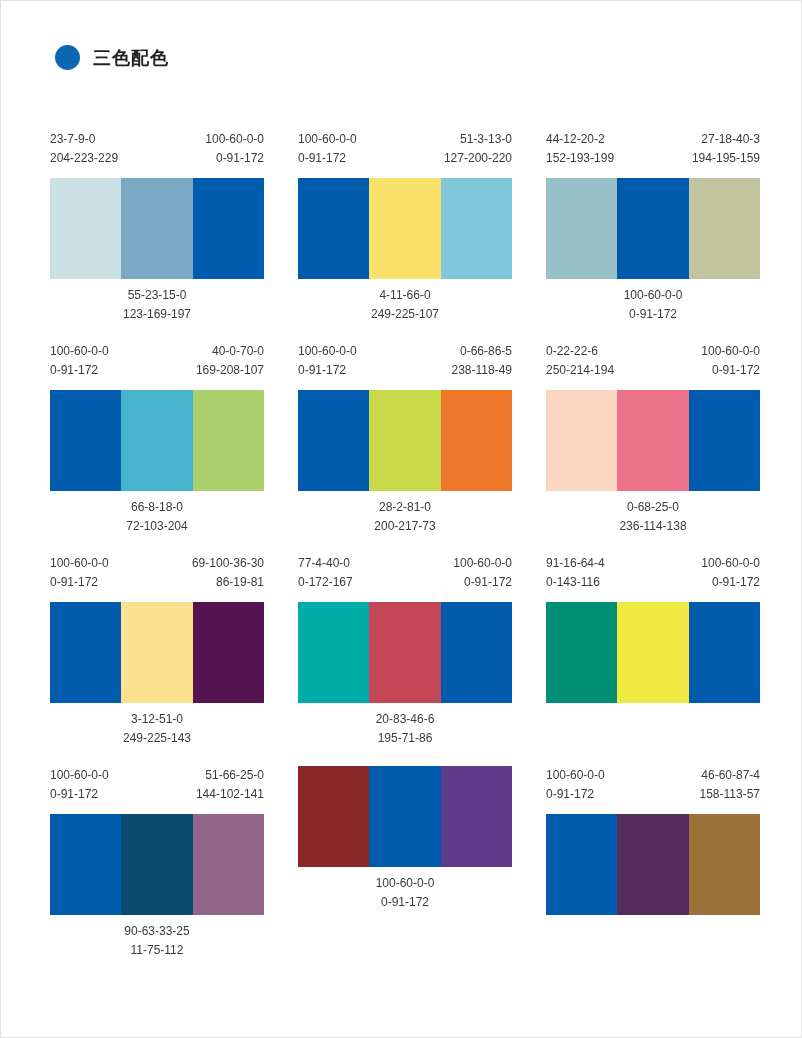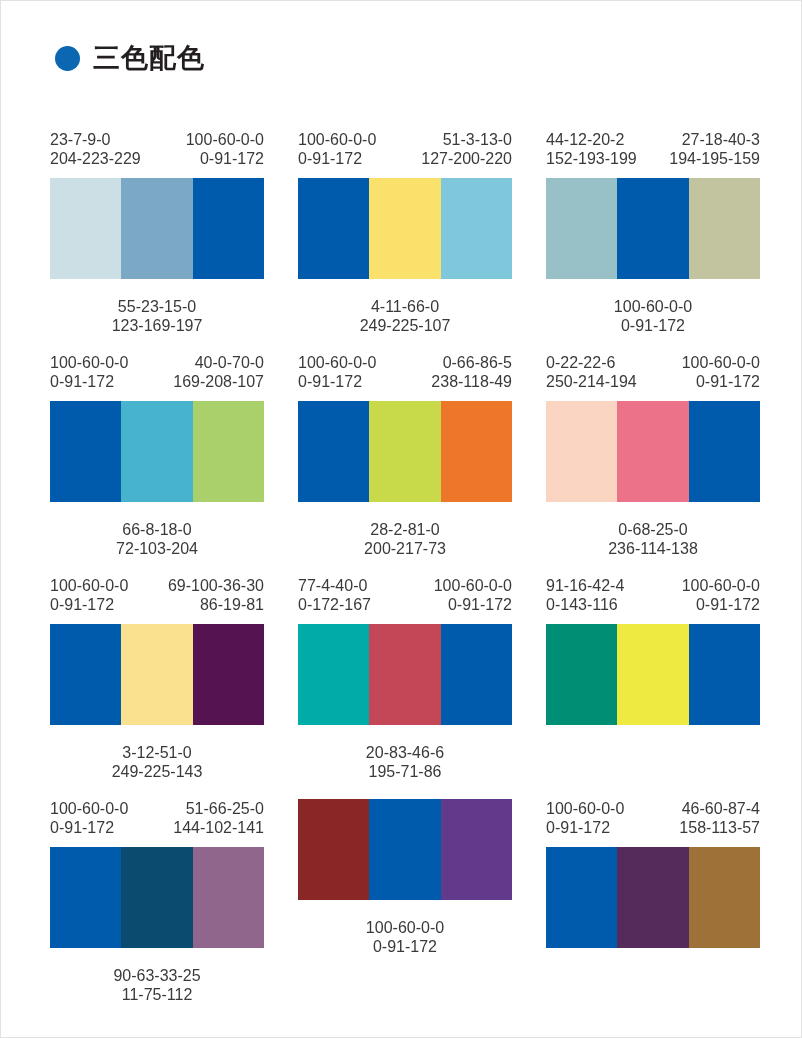--- a/index.html
+++ b/index.html
@@ -34,21 +34,21 @@
     gap: 13px;
   }
   .title-bullet {
     width: 25px;
     height: 25px;
     border-radius: 50%;
     background: #0b67b2;
     flex: 0 0 auto;
   }
   .title-text {
-    font-size: 27px;
+    font-size: 18px;
     font-weight: bold;
     letter-spacing: 1px;
     color: #231f20;
     line-height: 1;
     white-space: nowrap;
   }
 
   
   .grid {
     position: absolute;
@@ -65,21 +65,21 @@
     width: 214px;
   }
 
   .labels-top {
     display: flex;
     justify-content: space-between;
     align-items: flex-start;
     height: 48px;
   }
   .label {
-    font-size: 16px;
+    font-size: 12px;
     line-height: 19px;
     color: #3a3a3a;
     white-space: nowrap;
   }
   .label.left  { text-align: left; }
   .label.right { text-align: right; }
   .label .cmyk,
   .label .rgb { display: block; }
 
   .swatches {
@@ -87,21 +87,21 @@
     width: 214px;
     height: 101px;
   }
   .swatch {
     flex: 1 1 33.333%;
     height: 100%;
   }
 
   .labels-bottom {
     text-align: center;
-    padding-top: 18px;
+    padding-top: 7px;
   }
   .labels-bottom .label { display: inline-block; text-align: center; }
 </style>
 </head>
 <body>
 
 <div class="page">
 
   <div class="title-row">
     <span class="title-bullet" style="background: rgb(11, 103, 178);"></span>
@@ -249,21 +249,21 @@
         <div class="swatches">
           <div class="swatch" style="background: rgb(0, 172, 167);"></div>
           <div class="swatch" style="background: rgb(195, 71, 86);"></div>
           <div class="swatch" style="background: rgb(0, 91, 172);"></div>
         </div>
         <div class="labels-bottom"><div class="label"><span class="cmyk">20-83-46-6</span><span class="rgb">195-71-86</span></div></div>
       </div>
       <div class="palette">
         <div class="labels-top">
           <div class="label left">
-            <span class="cmyk">91-16-42-4</span>
+            <span class="cmyk">91-16-64-4</span>
             <span class="rgb">0-143-116</span>
           </div>
           <div class="label right">
             <span class="cmyk">100-60-0-0</span>
             <span class="rgb">0-91-172</span>
           </div>
         </div>
         <div class="swatches">
           <div class="swatch" style="background: rgb(0, 143, 116);"></div>
           <div class="swatch" style="background: rgb(238, 234, 65);"></div>

